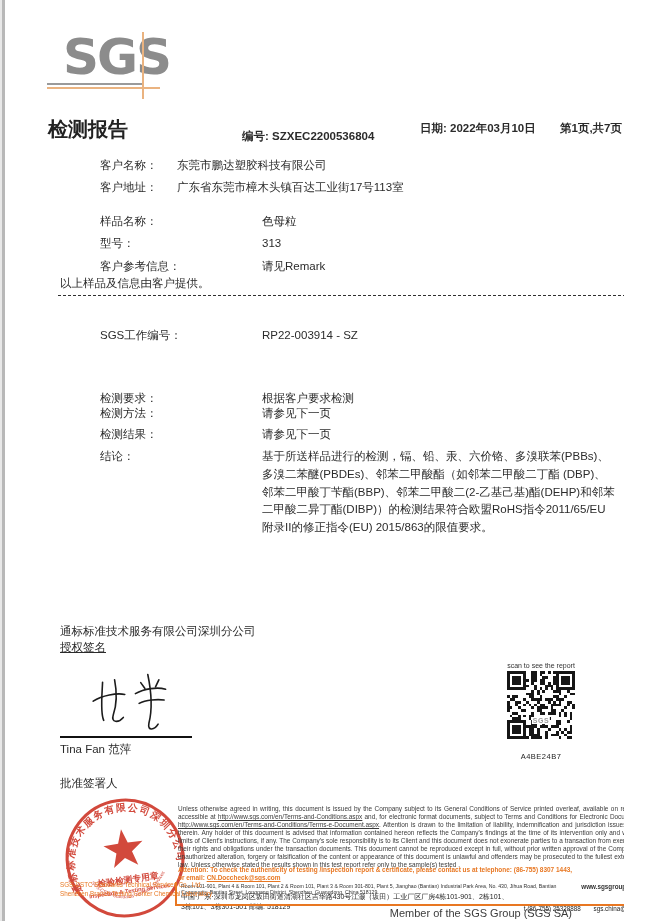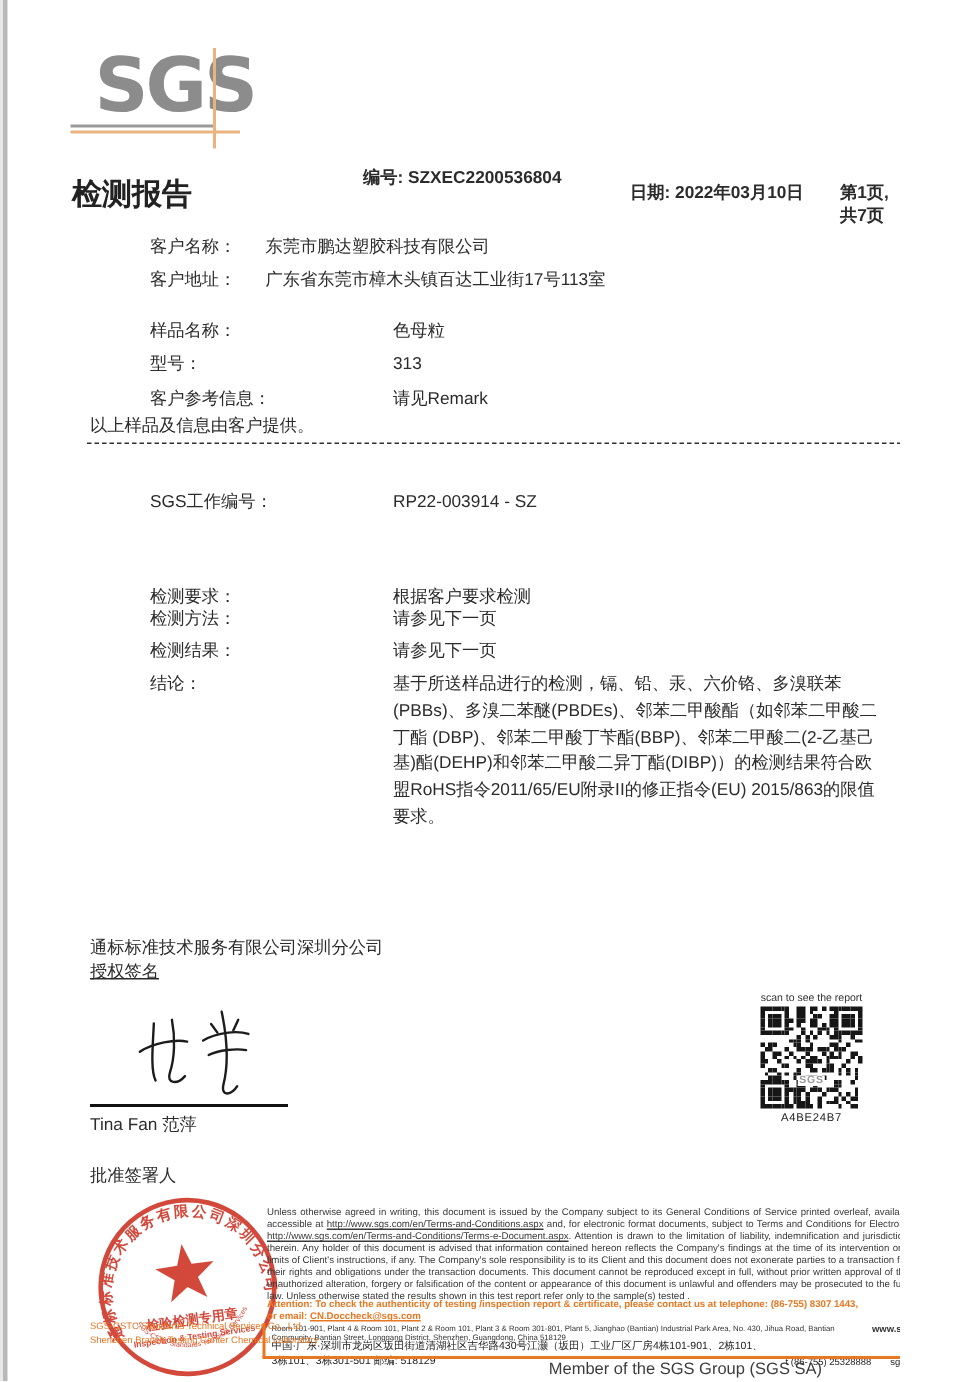--- a/index.html
+++ b/index.html
@@ -1,31 +1,31 @@
 <!DOCTYPE html>
 <html><head>
 <meta charset="utf-8">
 <style>
   html,body{margin:0;padding:0;background:#fff;}
   .page{position:relative;width:600px;height:921px;background:#fff;overflow:hidden;
-        font-family:"Liberation Sans","DejaVu Sans",sans-serif;color:#2b2b2b;}
+        font-family:"Liberation Sans","DejaVu Sans",sans-serif;color:#2b2b2b;padding-left:24px;}
   .edge-light{position:absolute;left:0;top:0;width:2px;height:921px;background:#e8e8e8;}
   .edge-dark{position:absolute;left:2px;top:0;width:3px;height:921px;background:#b8b8b8;}
 
   
   .logo{position:absolute;left:47px;top:26px;width:160px;height:75px;}
   .logo-text{position:absolute;left:16px;top:2px;font-size:50px;font-weight:700;color:#8c8c8c;
              letter-spacing:-2px;font-family:"DejaVu Sans","Liberation Sans",sans-serif;}
   .logo-underline{position:absolute;left:0;top:57px;width:96px;height:2px;background:#9a9a9a;}
   .logo-hline{position:absolute;left:0;top:61px;width:113px;height:2px;background:#eab380;}
   .logo-vline{position:absolute;left:95px;top:6px;width:2px;height:67px;background:#eab380;}
 
   
   .title{position:absolute;left:48px;top:116px;font-size:20px;font-weight:700;color:#222;}
-  .h-no{position:absolute;left:242px;top:111px;font-size:11.5px;font-weight:600;}
+  .h-no{position:absolute;left:242px;top:129px;font-size:11.5px;font-weight:600;}
   .h-date{position:absolute;left:420px;top:121px;font-size:11.5px;font-weight:600;}
   .h-page{position:absolute;left:560px;top:121px;font-size:11.5px;font-weight:600;}
 
   .row{position:absolute;left:60px;right:8px;display:flex;font-size:11.5px;line-height:1.3;margin-left:40px;}
   .row .lbl{flex:0 0 auto;}
   .crow .lbl{width:77px;}
   .srow .lbl{width:162px;}
   .note{position:absolute;left:60px;top:276px;font-size:11.5px;}
   .dashline{position:absolute;left:58px;top:295px;width:588px;border-top:1.5px dashed #2f2f2f;}
 
@@ -41,21 +41,21 @@
 
   
   .qr-wrap{position:absolute;left:496px;top:662px;width:90px;text-align:center;}
   .qr-caption{font-size:7px;color:#333;margin-bottom:2px;}
   .qr{position:relative;width:68px;height:68px;margin:0 auto;display:grid;
       grid-template-columns:repeat(25,1fr);grid-template-rows:repeat(25,1fr);background:#fff;}
   .qr div{width:100%;height:100%;}
   .qr .b{background:#161616;}
   .qr-mark{position:absolute;left:50%;top:46px;transform:translate(-50%,0);background:#fff;
            color:#9a9a9a;font-size:7px;font-weight:700;padding:0 1px;letter-spacing:0.5px;}
-  .qr-text{font-size:7.5px;color:#222;margin-top:1px;letter-spacing:0.5px;}
+  .qr-text{font-size:7.5px;color:#222;margin-top:13px;letter-spacing:0.5px;}
 
   
   .stamp{position:absolute;left:62px;top:796px;width:126px;height:124px;transform:rotate(-8deg);opacity:0.92;}
 
   
   .f-company{position:absolute;left:60px;top:880px;font-size:6.3px;color:#e87722;line-height:1.45;z-index:1;}
   .f-disc{position:absolute;left:178px;top:805px;width:472px;font-size:6.45px;line-height:1.24;
           text-align:justify;color:#3a3a3a;}
   .f-disc .lnk{text-decoration:underline;}
   .f-att{position:absolute;left:178px;top:866px;width:472px;font-size:6.45px;line-height:1.25;

